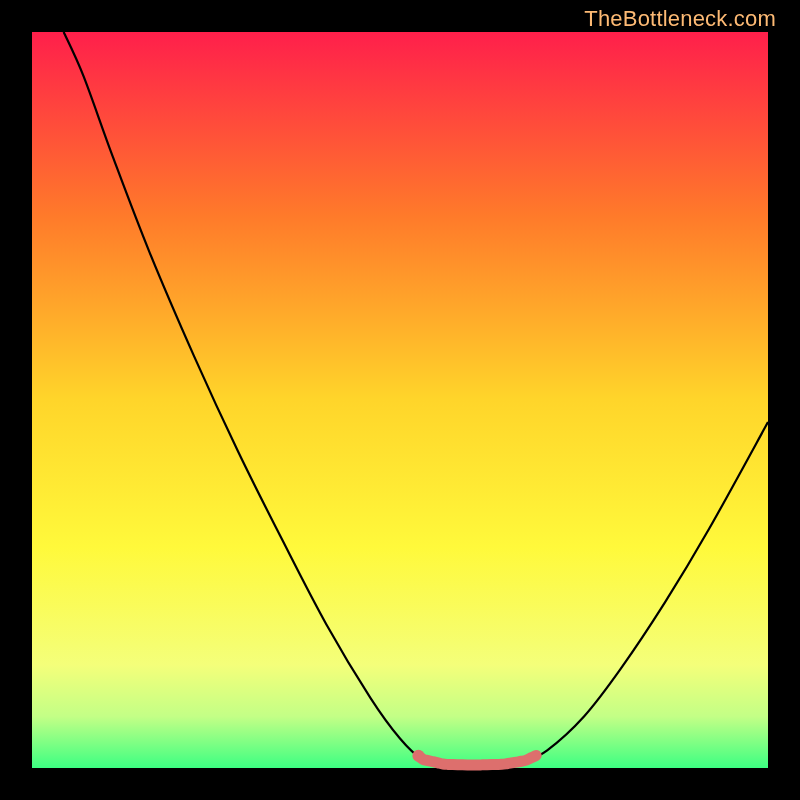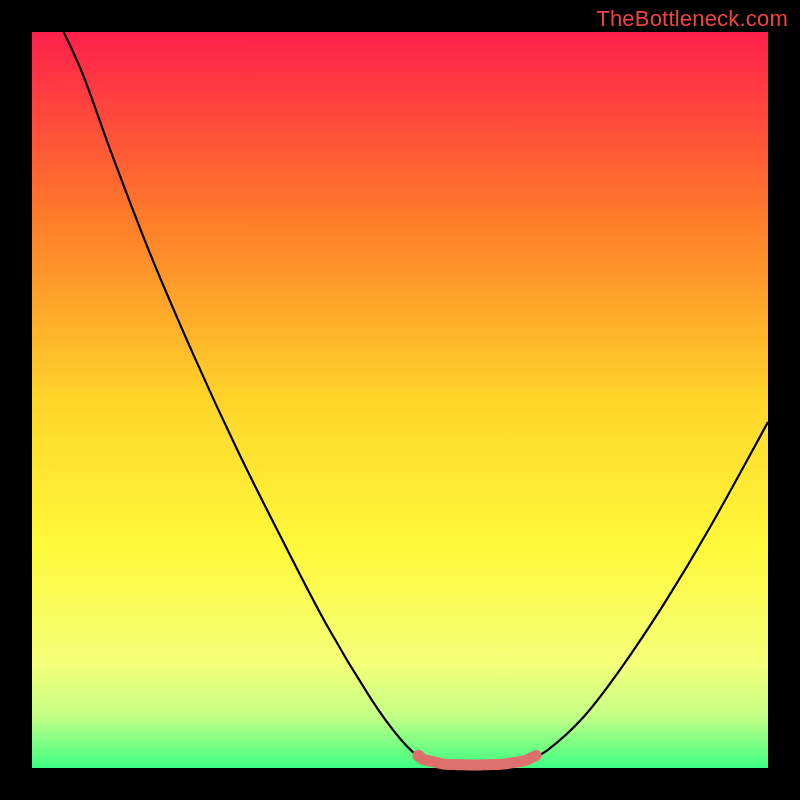--- a/index.html
+++ b/index.html
@@ -12,25 +12,25 @@
   }
   .container {
     position: relative;
     width: 800px;
     height: 800px;
     background: #000;
   }
   .watermark {
     position: absolute;
     top: 6px;
-    right: 12px;
+    right: 24px;
     font-family: Arial, Helvetica, sans-serif;
     font-size: 22px;
     font-weight: 500;
-    color: #ef4444;
+    color: #fdba74;
     z-index: 10;
     letter-spacing: 0.2px;
   }
   svg {
     display: block;
   }
 </style>
 </head>
 <body>
 <div class="container">

